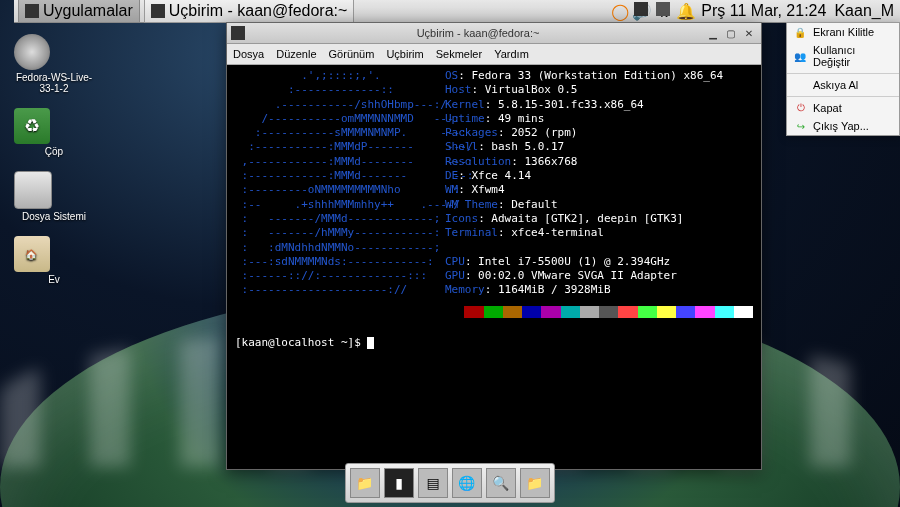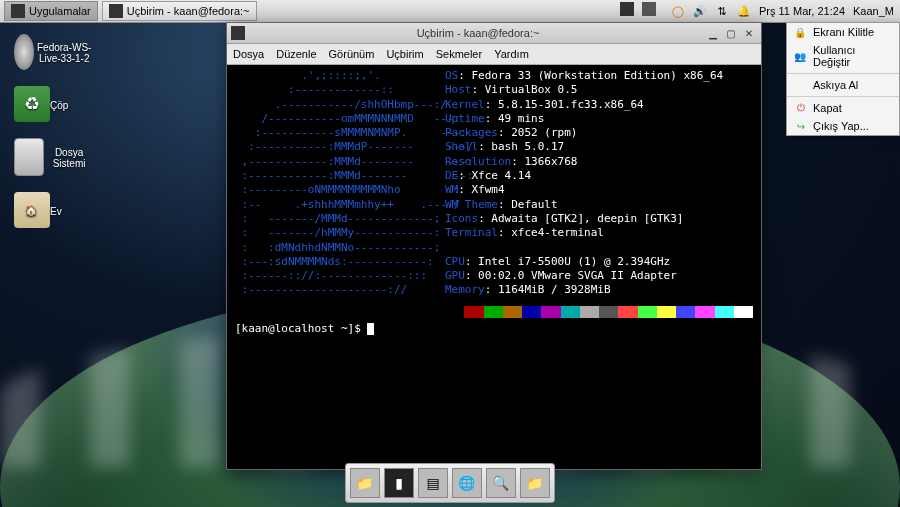--- a/index.html
+++ b/index.html
@@ -1,32 +1,32 @@
 <!DOCTYPE html>
 <html><head>
 <meta charset="utf-8">
 <style>
 html,body{margin:0;padding:0;width:900px;height:507px;overflow:hidden;font-family:sans-serif;font-size:12px}
 body{background:radial-gradient(ellipse at 30% 10%,#2a4a6a 0%,#0a1528 40%,#050a15 100%);position:relative}
 .earth{position:absolute;bottom:-180px;left:50%;transform:translateX(-50%);width:900px;height:400px;border-radius:50%;background:radial-gradient(ellipse at top,#3a5a7a 0%,#1a3a5a 30%,#2a5a3a 50%,#0a2a1a 100%);box-shadow:inset 0 40px 80px rgba(255,255,255,.15)}
 .clouds{position:absolute;top:40px;left:0;right:0;height:140px;background:repeating-linear-gradient(90deg,rgba(255,255,255,.4) 0 40px,transparent 40px 90px);filter:blur(8px);opacity:.6;border-radius:50% 50% 0 0}
 
 
-.panel{position:absolute;top:0;left:0;right:0;height:22px;background:linear-gradient(#e8e8e8,#d0d0d0);border-bottom:1px solid #888;display:flex;align-items:center;font-size:11px}
+.panel{position:absolute;top:0;left:14px;right:0;height:22px;background:linear-gradient(#e8e8e8,#d0d0d0);border-bottom:1px solid #888;display:flex;align-items:center;font-size:16px}
 .panel-left{display:flex;align-items:center;gap:2px;padding-left:4px}
 .panel-right{margin-left:auto;display:flex;align-items:center;gap:8px;padding-right:6px}
 .panel-btn{display:flex;align-items:center;gap:4px;padding:2px 6px}
 .panel-btn.active{background:linear-gradient(#b8b8b8,#a0a0a0);border:1px solid #888}
 .pbtn-ico{width:14px;height:14px;background:#333;display:inline-block}
 .taskbar-item{display:flex;align-items:center;gap:4px;padding:2px 6px;background:linear-gradient(#f0f0f0,#d8d8d8);border:1px solid #999;margin-left:2px}
 .tray-ico{width:14px;height:14px;display:inline-flex;align-items:center;justify-content:center}
 
 
 .desktop-icons{position:absolute;top:30px;left:10px;display:flex;flex-direction:column;gap:6px}
-.dicon{width:80px;display:flex;flex-direction:row;align-items:center;color:#fff;text-align:center;font-size:10px;text-shadow:0 1px 2px #000;padding:4px}
+.dicon{width:80px;display:flex;flex-direction:column;color:#fff;text-align:center;font-size:10px;text-shadow:0 1px 2px #000;padding:4px}
 .dicon-img{width:36px;height:36px;border-radius:4px;margin-bottom:2px;display:flex;align-items:center;justify-content:center}
 .disc{background:radial-gradient(#ddd 0%,#999 60%,#555 100%);border-radius:50%}
 .trash{background:linear-gradient(#4a9a4a,#2a7a2a);color:#fff;font-size:18px}
 .drive{background:linear-gradient(#e8e8e8,#b0b0b0);border:1px solid #888}
 .home-f{background:linear-gradient(#e8d8b8,#c8b888)}
 
 
 .termwin{position:absolute;top:22px;left:226px;width:534px;height:446px;background:#d8d8d8;border:1px solid #666;box-shadow:0 4px 16px rgba(0,0,0,.5);display:flex;flex-direction:column}
 .titlebar{height:20px;background:linear-gradient(#e0e0e0,#c8c8c8);display:flex;align-items:center;padding:0 4px;border-bottom:1px solid #999}
 .titlebar .tico{width:14px;height:14px;background:#333;margin-right:6px}
@@ -35,21 +35,21 @@
 .winbtn{width:16px;height:14px;display:flex;align-items:center;justify-content:center;font-size:10px;color:#333}
 .menubar{height:20px;background:#e8e8e8;display:flex;align-items:center;padding:0 6px;gap:12px;font-size:11px;border-bottom:1px solid #aaa}
 .term{flex:1;background:#000;color:#fff;font-family:monospace;font-size:11px;padding:4px 8px;overflow:hidden;line-height:1.3}
 .ascii-row{display:flex}
 .ascii-l{color:#2255cc;white-space:pre;width:210px;flex-shrink:0}
 .ascii-r{white-space:pre}
 .key{color:#2255cc;font-weight:normal}
 .val{color:#fff}
 .palette{display:flex;margin-left:210px;margin-top:8px}
 .palette span{width:20px;height:12px;display:inline-block}
-.prompt{color:#fff;margin-top:4px}
+.prompt{color:#fff;margin-top:18px}
 .cursor{display:inline-block;width:7px;height:12px;background:#fff;vertical-align:middle}
 
 
 .ctxmenu{position:absolute;top:22px;right:0;width:112px;background:#f4f4f4;border:1px solid #999;box-shadow:0 2px 8px rgba(0,0,0,.3);font-size:11px}
 .ctxitem{display:flex;align-items:center;gap:6px;padding:3px 8px}
 .ctxsep{height:1px;background:#ccc;margin:2px 0}
 .ctx-ico{width:12px;height:12px;display:inline-flex;align-items:center;justify-content:center;font-size:10px}
 
 
 .dock{position:absolute;bottom:4px;left:50%;transform:translateX(-50%);background:linear-gradient(#f0f0f0,#d0d0d0);border:1px solid #999;border-radius:3px;padding:4px;display:flex;gap:4px}

